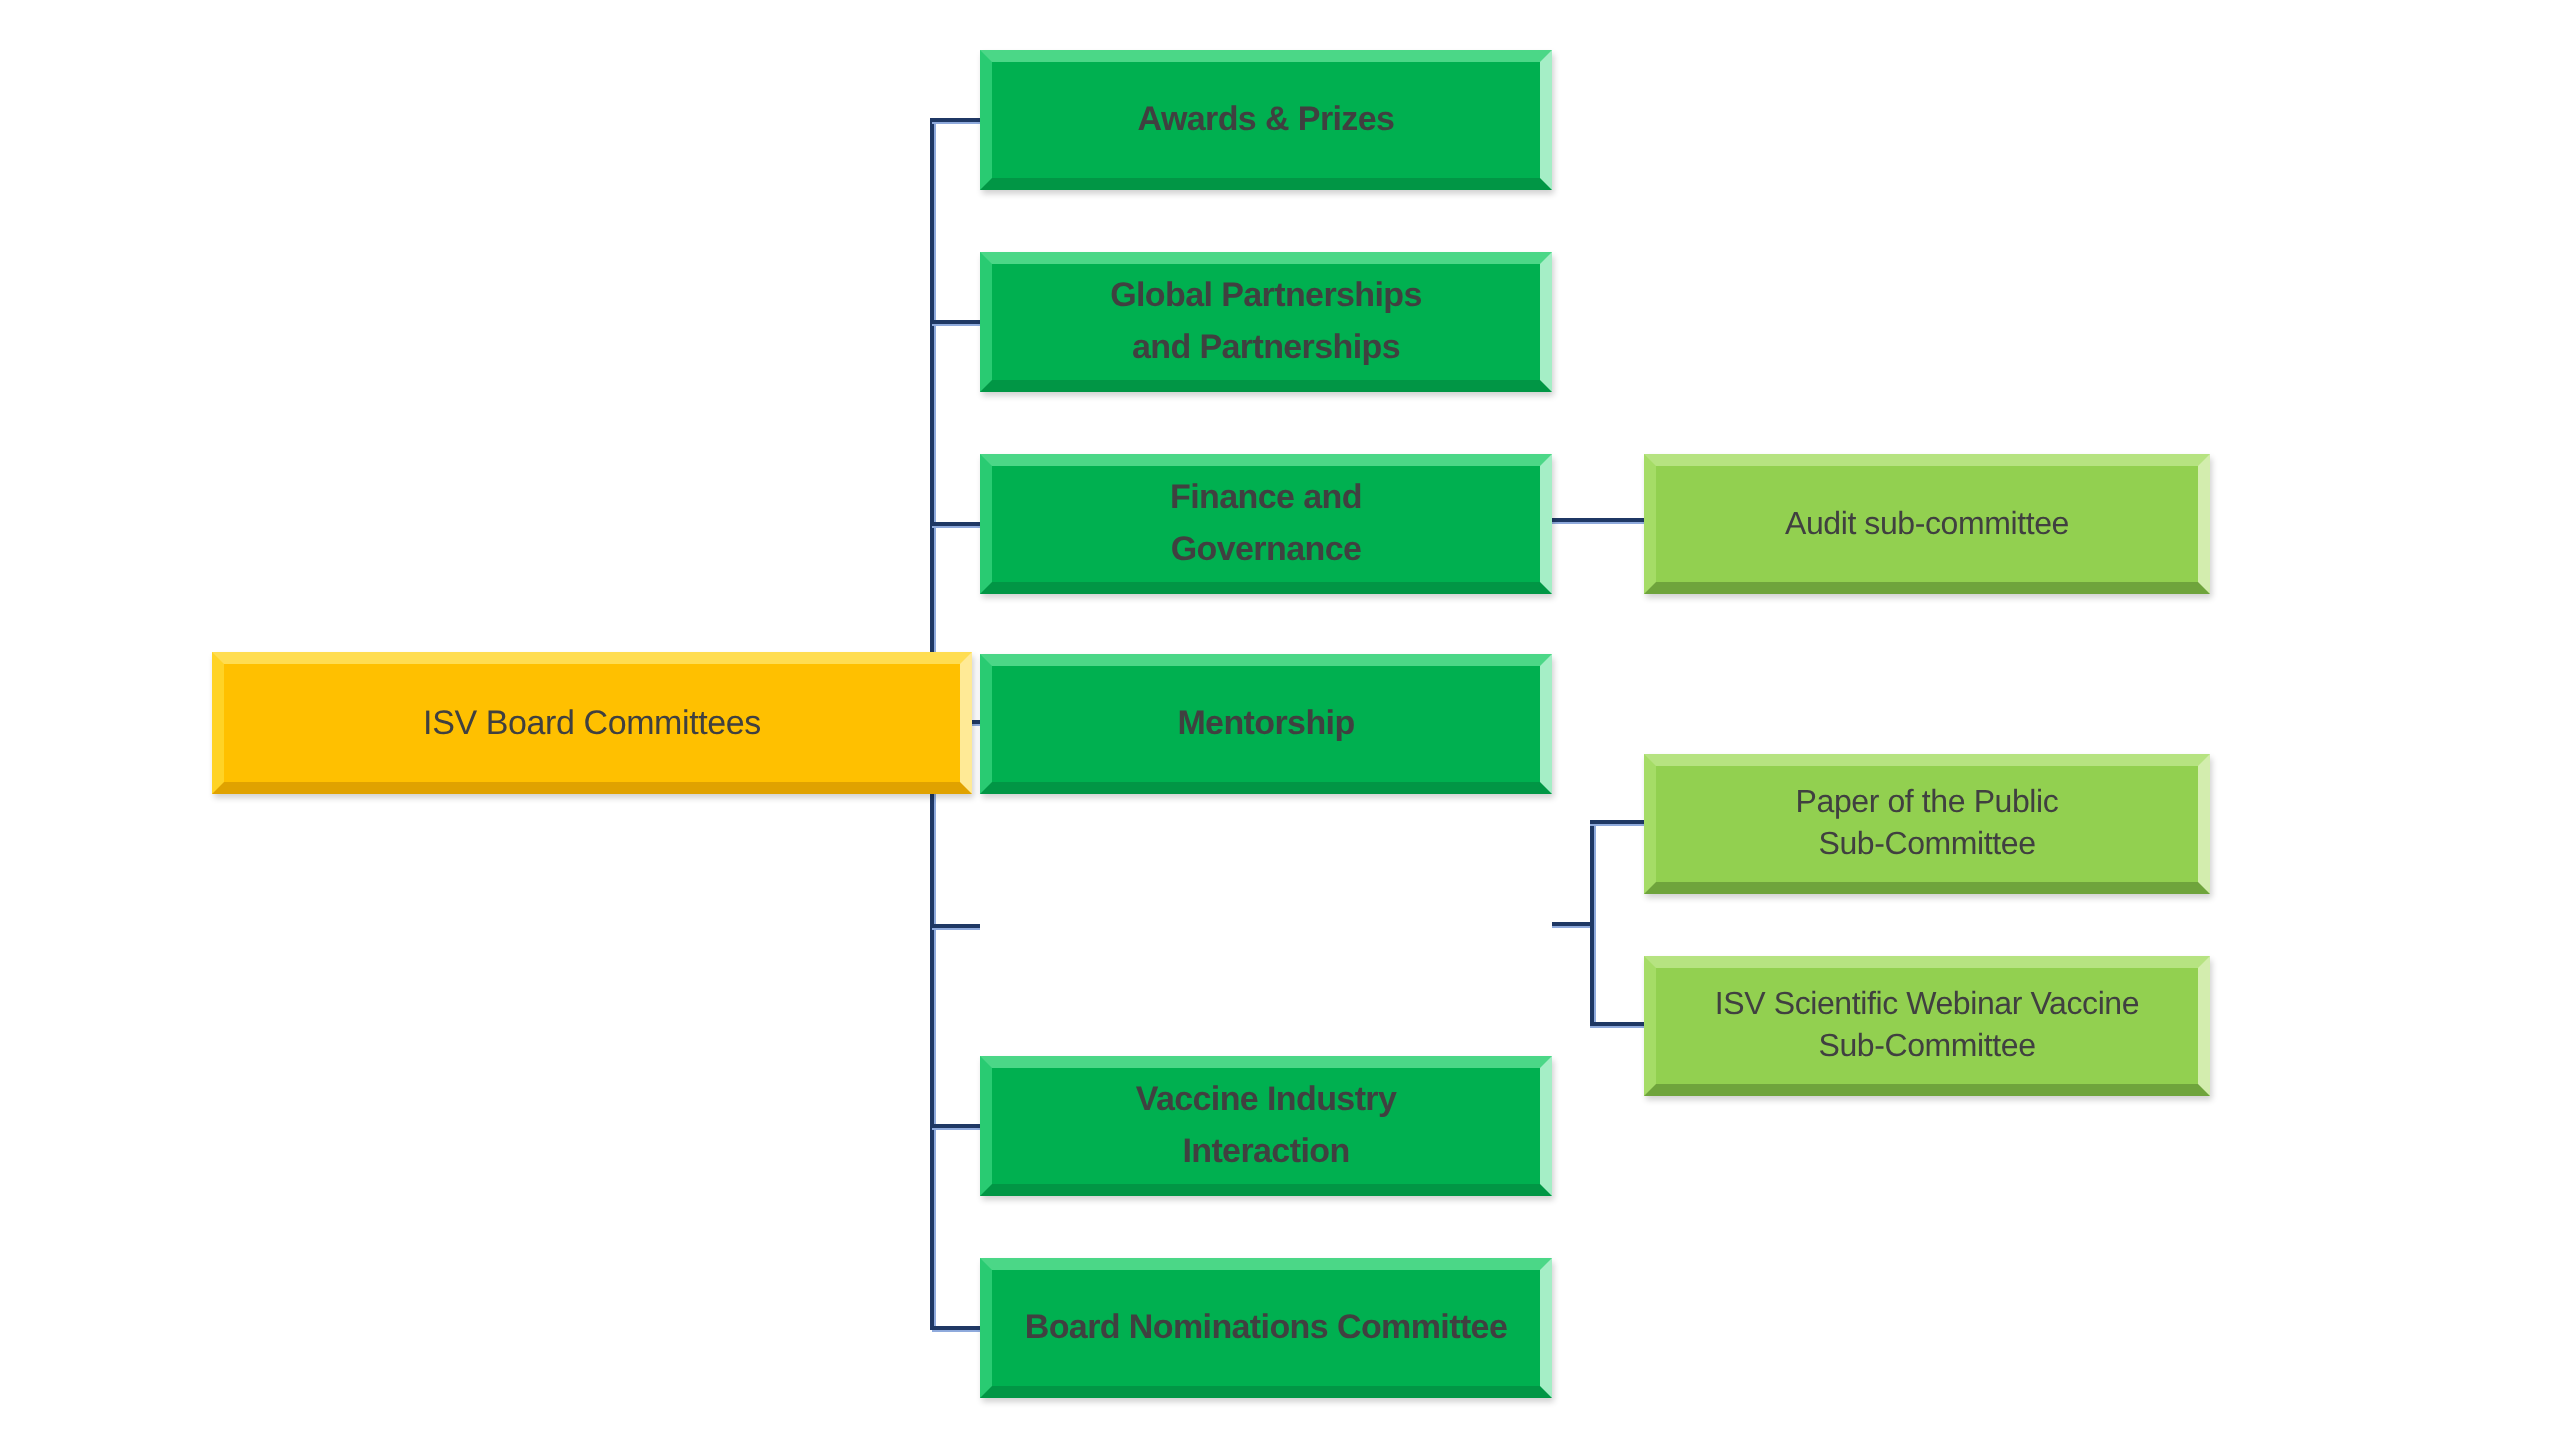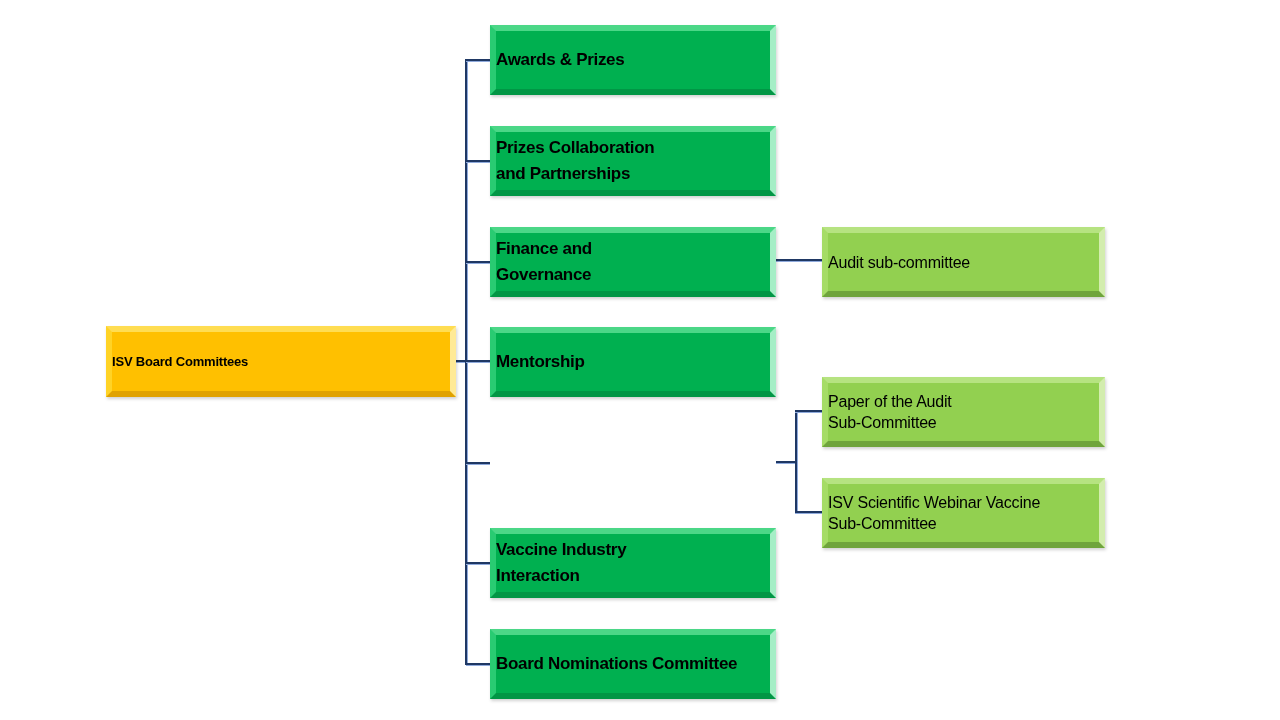--- a/index.html
+++ b/index.html
@@ -24,34 +24,35 @@
     background: #1F3864;
     border-right: 1px solid #8FAADC;
   }
   
   .node {
     position: absolute;
     box-sizing: border-box;
     display: flex;
     align-items: center;
     justify-content: center;
-    color: #000000;
+    text-align: center;
+    color: #404040;
     white-space: pre-line;
     box-shadow: 1px 2px 3px rgba(0,0,0,0.18);
   }
   .node span { display: block; width: 100%; }
   .root-node {
-    left: 106px; top: 326px; width: 350px; height: 71px;
+    left: 106px; top: 326px; width: 380px; height: 71px;
     background: #FFC000;
     border-top: 6px solid #FFDD52;
     border-left: 6px solid #FFD326;
     border-bottom: 6px solid #E0A200;
     border-right: 6px solid #FFEA96;
-    font-weight: bold;
-    font-size: 13px;
+    font-weight: normal;
+    font-size: 17px;
     letter-spacing: -0.2px;
   }
   .committee {
     left: 490px; width: 286px; height: 70px;
     background: #00B050;
     border-top: 6px solid #4BD787;
     border-left: 6px solid #29CB72;
     border-bottom: 6px solid #019645;
     border-right: 6px solid #A5EEC6;
     font-weight: bold;
@@ -97,21 +98,21 @@
   <div class="hline" style="left:795px; top:511px; width:27px"></div>
 
   <div class="node root-node">
     <span>ISV Board Committees</span>
   </div>
 
   <div class="node committee" style="top:25px">
     <span>Awards &amp; Prizes</span>
   </div>
   <div class="node committee" style="top:126px">
-    <span>Prizes Collaboration
+    <span>Global Partnerships
 and Partnerships</span>
   </div>
   <div class="node committee" style="top:227px">
     <span>Finance and
 Governance</span>
   </div>
   <div class="node committee" style="top:327px">
     <span>Mentorship</span>
   </div>
   <div class="node committee" style="top:629px">
@@ -119,21 +120,21 @@
   </div>
   <div class="node committee" style="top:528px">
     <span>Vaccine Industry
 Interaction</span>
   </div>
 
   <div class="node sub" style="top:227px">
     <span>Audit sub-committee</span>
   </div>
   <div class="node sub" style="top:377px">
-    <span>Paper of the Audit
+    <span>Paper of the Public
 Sub-Committee</span>
   </div>
   <div class="node sub" style="top:478px">
     <span>ISV Scientific Webinar Vaccine
 Sub-Committee</span>
   </div>
 
 </div>
 
 </body></html>

